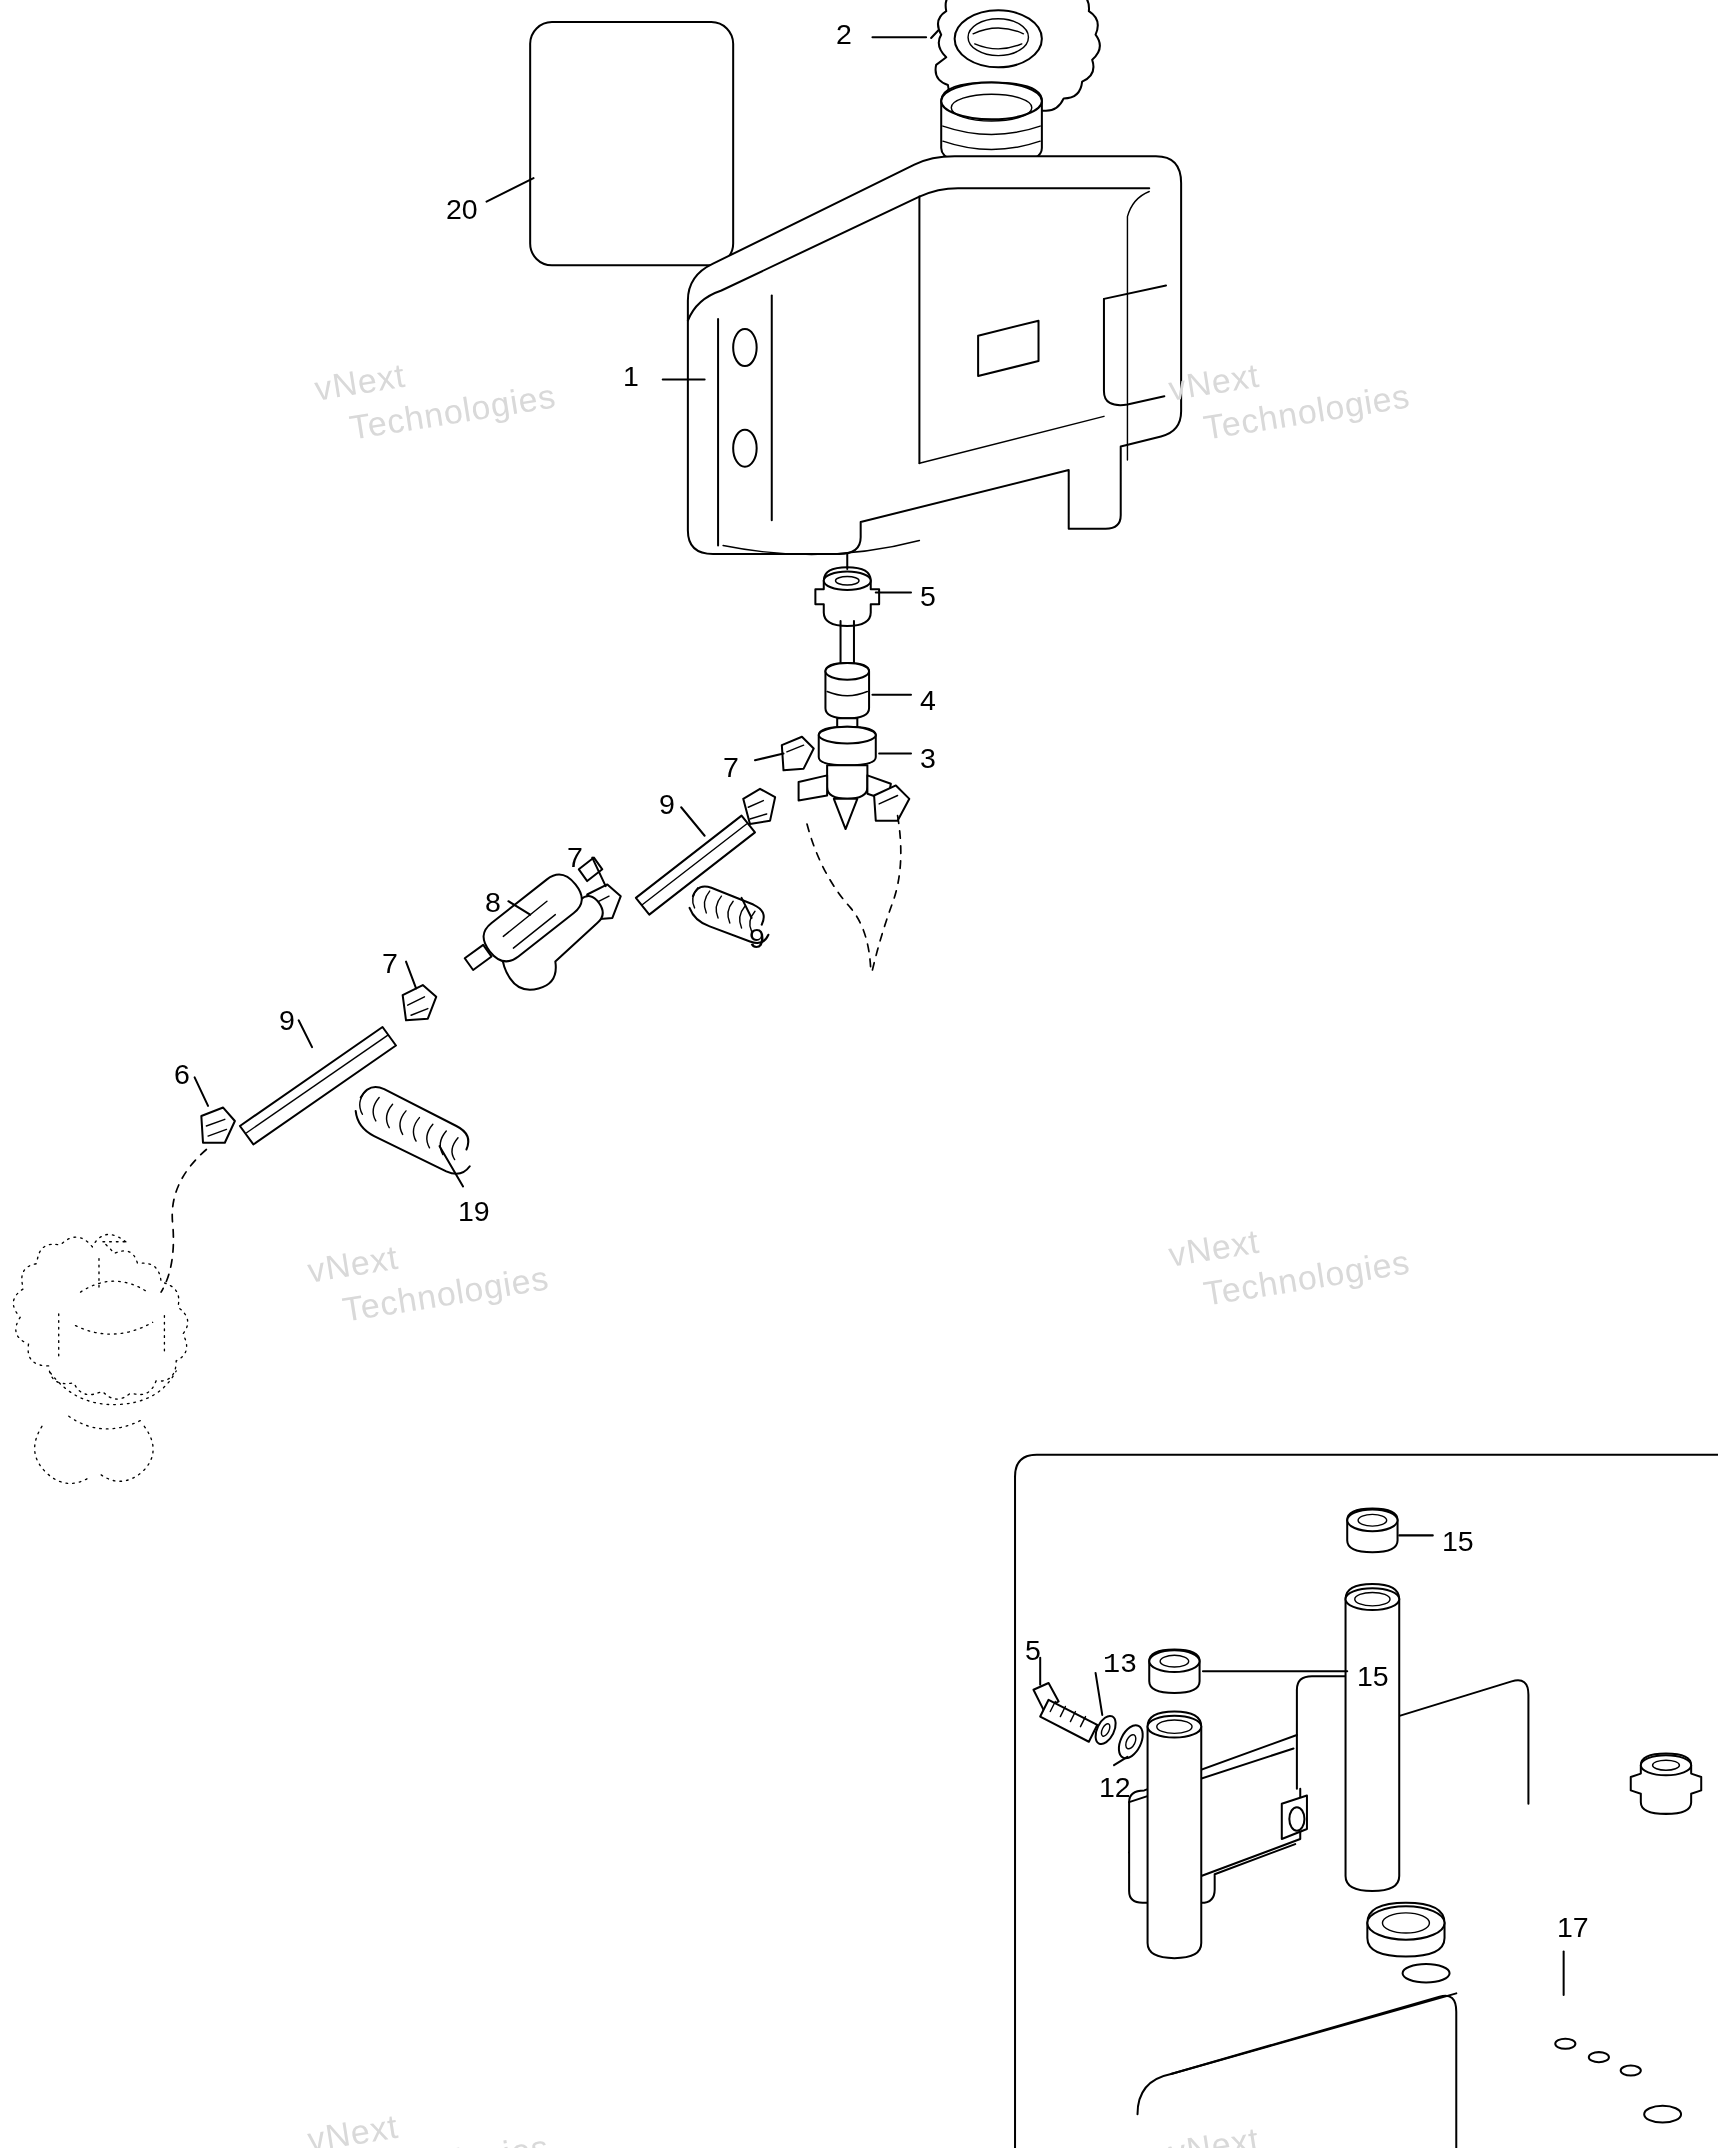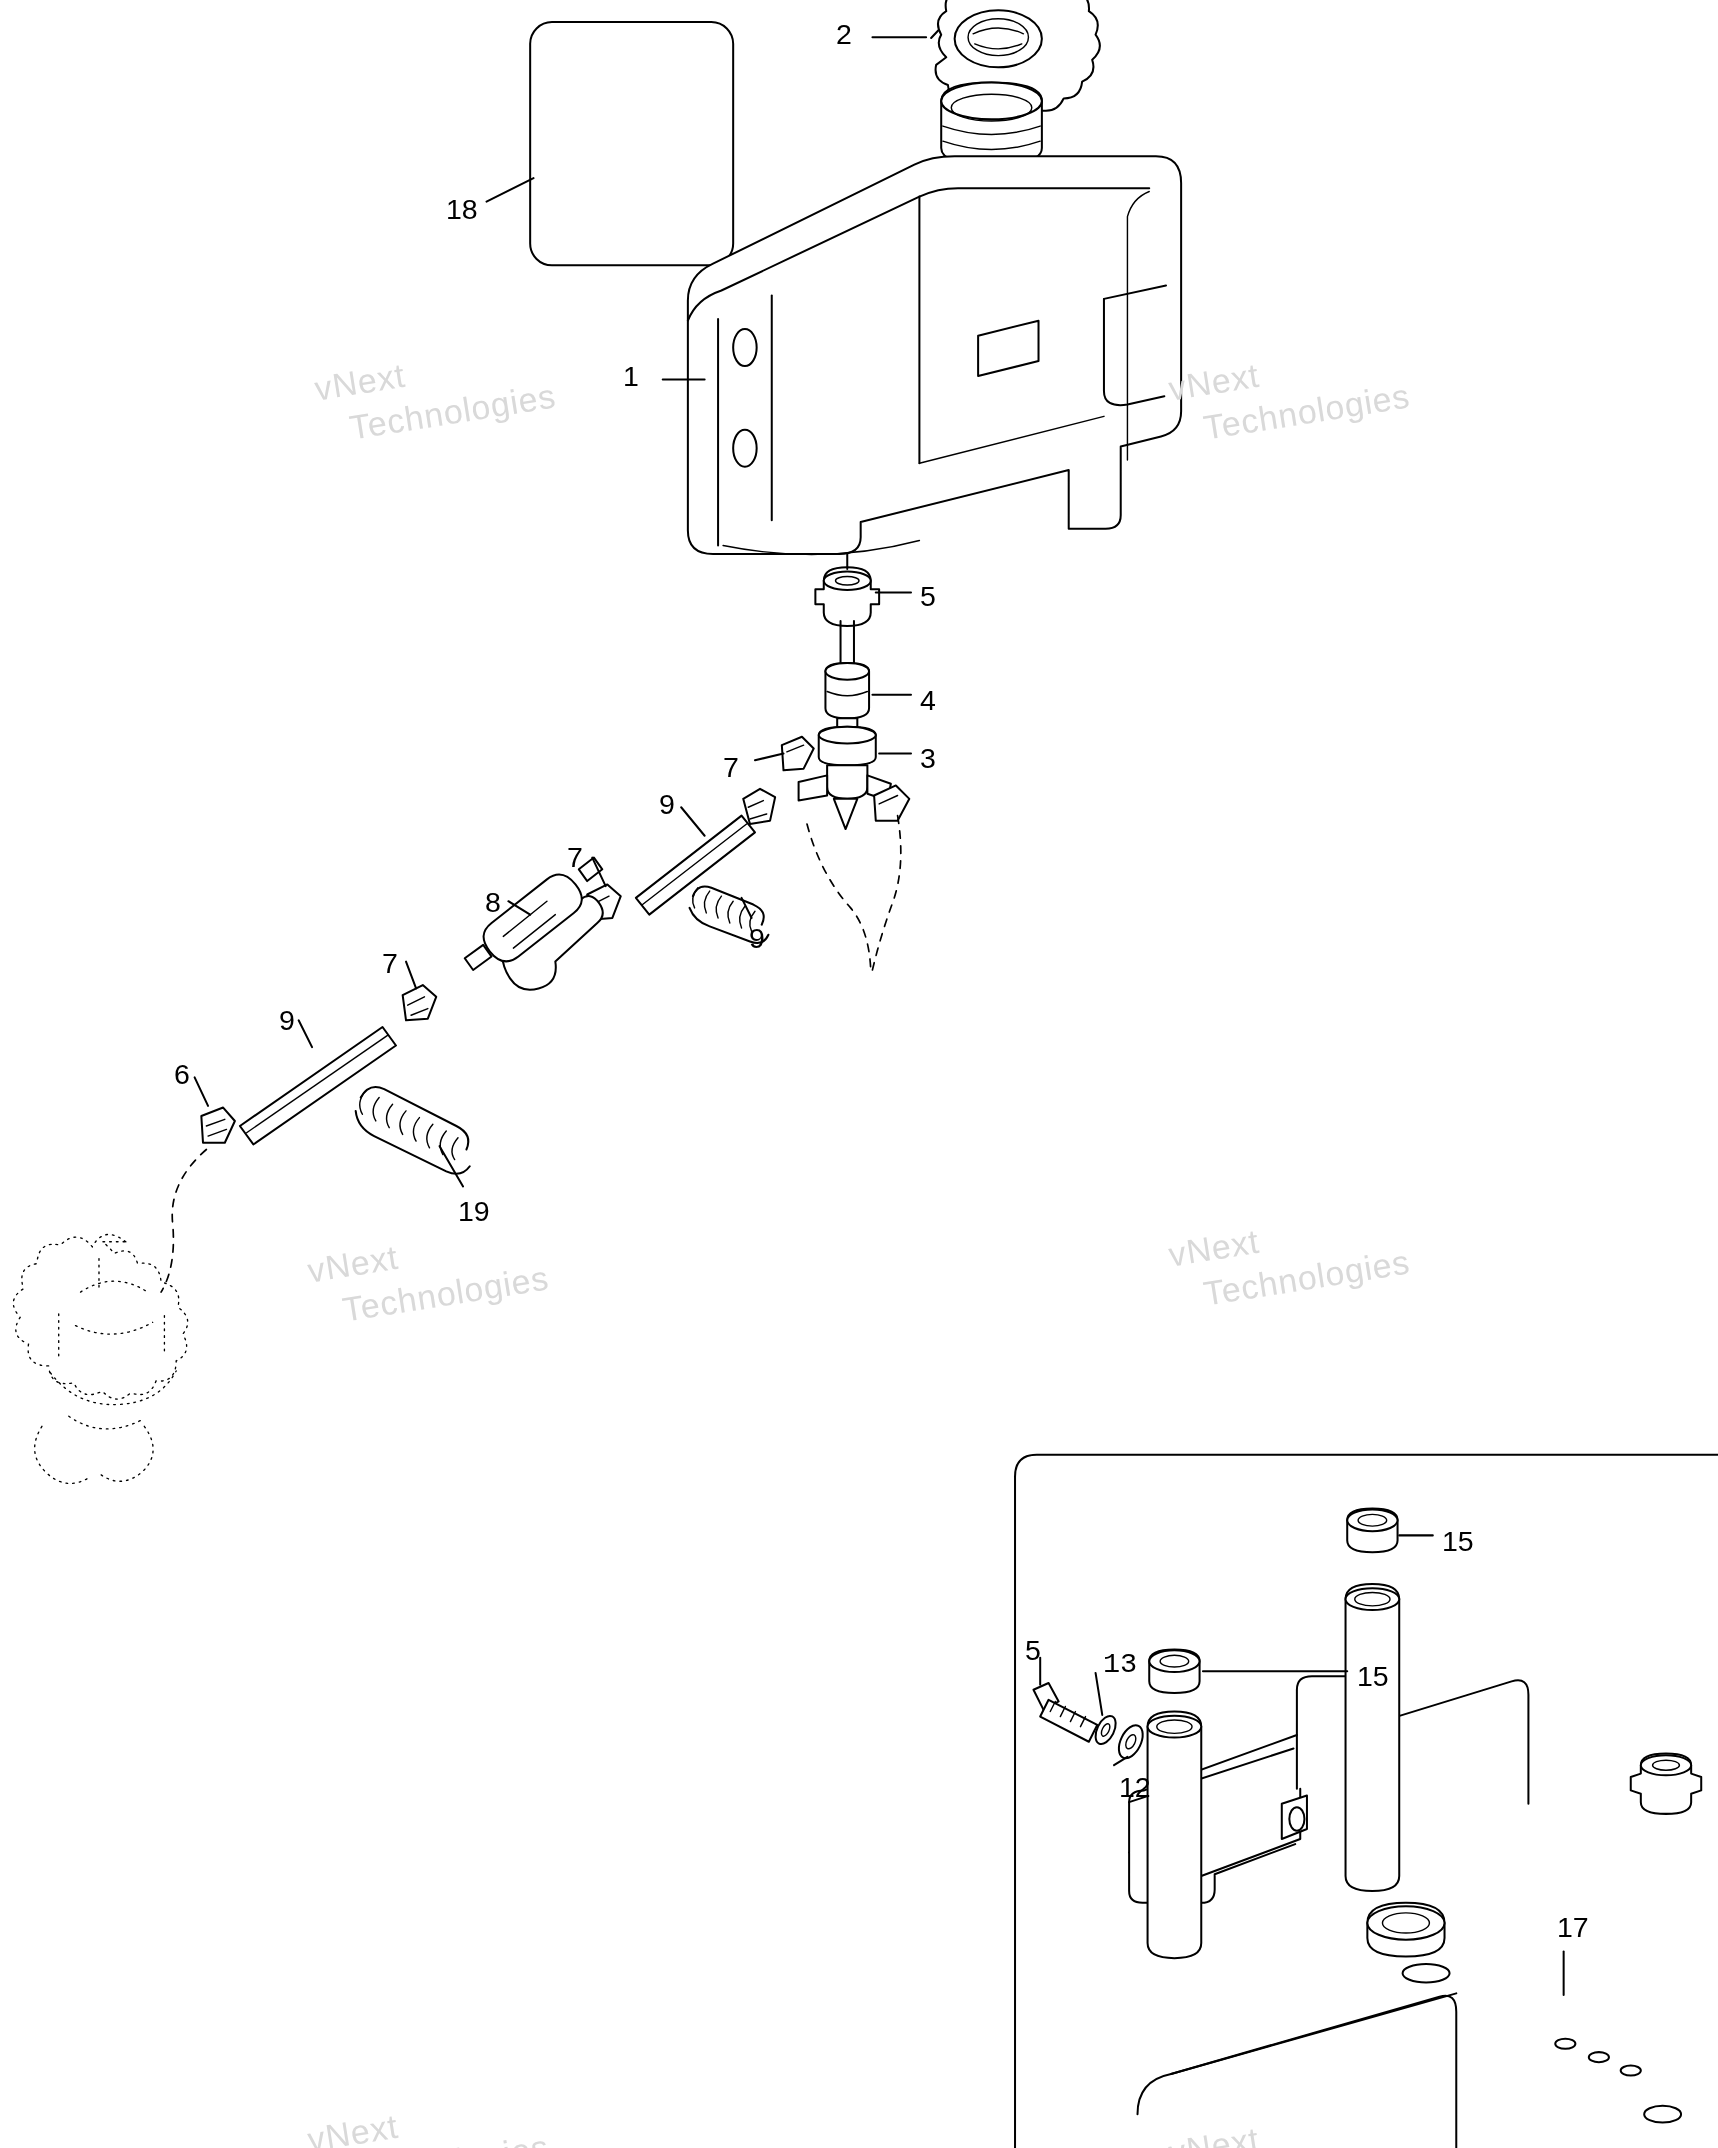--- a/index.html
+++ b/index.html
@@ -424,22 +424,22 @@
   <div class="callout" style="left:920px; top:582px;">5</div>
   <div class="callout" style="left:174px; top:1060px;">6</div>
   <div class="callout" style="left:723px; top:753px;">7</div>
   <div class="callout" style="left:567px; top:843px;">7</div>
   <div class="callout" style="left:382px; top:949px;">7</div>
   <div class="callout" style="left:485px; top:888px;">8</div>
   <div class="callout" style="left:659px; top:790px;">9</div>
   <div class="callout" style="left:279px; top:1006px;">9</div>
   <div class="callout" style="left:749px; top:924px;">9</div>
   <div class="callout" style="left:1025px; top:1636px;">5</div>
-  <div class="callout" style="left:1099px; top:1773px;margin-left:20px;">12</div>
+  <div class="callout" style="left:1099px; top:1773px;">12</div>
   <div class="callout" style="left:1103px; top:1651px;font-family:Liberation Mono, monospace;">13</div>
   <div class="callout" style="left:1557px; top:1913px;">17</div>
   <div class="callout" style="left:1442px; top:1527px;">15</div>
   <div class="callout" style="left:1357px; top:1662px;">15</div>
   <div class="callout" style="left:458px; top:1197px;">19</div>
-  <div class="callout" style="left:446px; top:195px;">18</div>
+  <div class="callout" style="left:446px; top:195px;">20</div>
 
 </div>
 
 
 </body></html>

